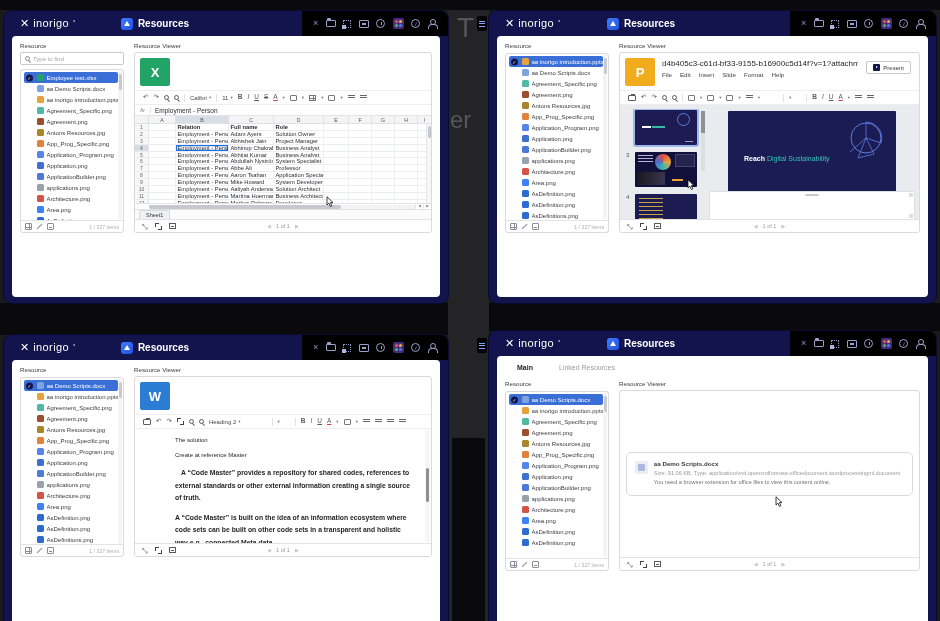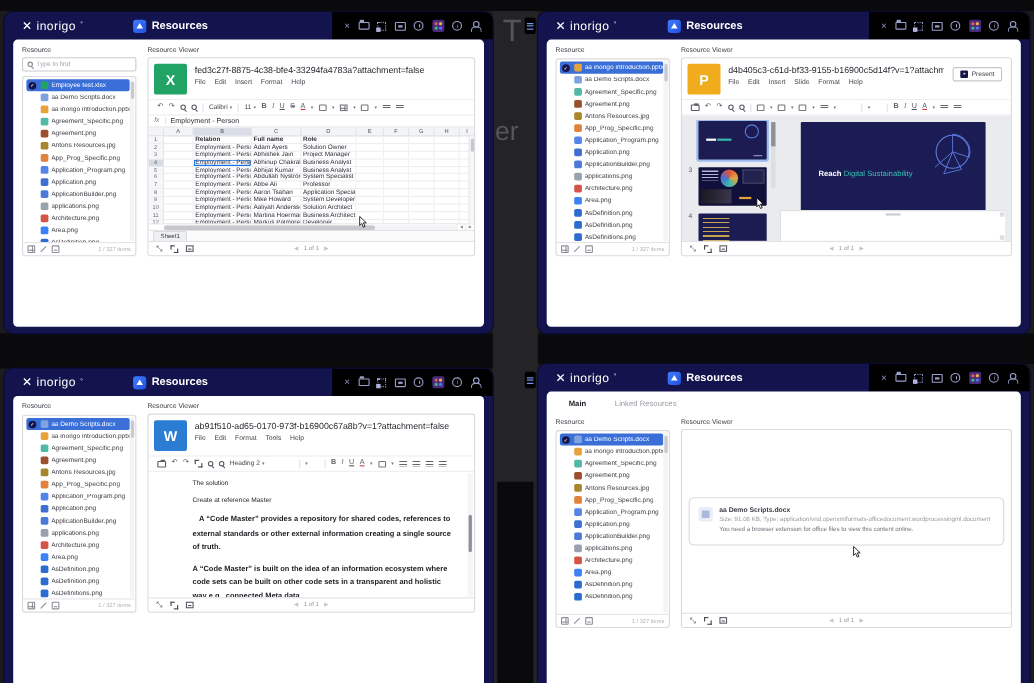--- a/index.html
+++ b/index.html
@@ -317,30 +317,20 @@
               <span class="sfi sfi-min"></span>
               <span class="cnt">1 / 327 items</span>
             </div>
           </div>
         </div>
         <div class="col vw-col">
           <div class="lbl">Resource Viewer</div>
           <div class="vw-panel">
             <div class="vw-title-row">
               <div class="doc-ic" style="background:#21a366">X</div>
-              <div class="vw-tt">
-                <div class="vw-title">fed3c27f-8875-4c38-bfe4-33294fa4783a?attachment=false</div>
-                <div class="vw-menu">
-                    <span class="mi">File</span>
-                    <span class="mi">Edit</span>
-                    <span class="mi">Insert</span>
-                    <span class="mi">Format</span>
-                    <span class="mi">Help</span>
-                  </div>
-              </div>
             </div>
             <div class="vw-tb">
               <span class="tg">↶</span>
               <span class="tg">↷</span>
               <span class="i-lens"></span>
               <span class="i-lens"></span>
               <span class="sep"></span>
               <span class="dd">
                   <span>Calibri</span>
                   <span class="caret">▾</span>
@@ -893,30 +883,20 @@
               <span class="sfi sfi-min"></span>
               <span class="cnt">1 / 327 items</span>
             </div>
           </div>
         </div>
         <div class="col vw-col">
           <div class="lbl">Resource Viewer</div>
           <div class="vw-panel">
             <div class="vw-title-row">
               <div class="doc-ic" style="background:#2b7cd3">W</div>
-              <div class="vw-tt">
-                <div class="vw-title">ab91f510-ad65-0170-973f-b16900c67a8b?v=1?attachment=false</div>
-                <div class="vw-menu">
-                    <span class="mi">File</span>
-                    <span class="mi">Edit</span>
-                    <span class="mi">Format</span>
-                    <span class="mi">Tools</span>
-                    <span class="mi">Help</span>
-                  </div>
-              </div>
             </div>
             <div class="vw-tb">
               <span class="i-print"></span>
               <span class="tg">↶</span>
               <span class="tg">↷</span>
               <span class="f-fs"></span>
               <span class="i-lens"></span>
               <span class="i-lens"></span>
               <span class="dd">
                   <span>Heading 2</span>

